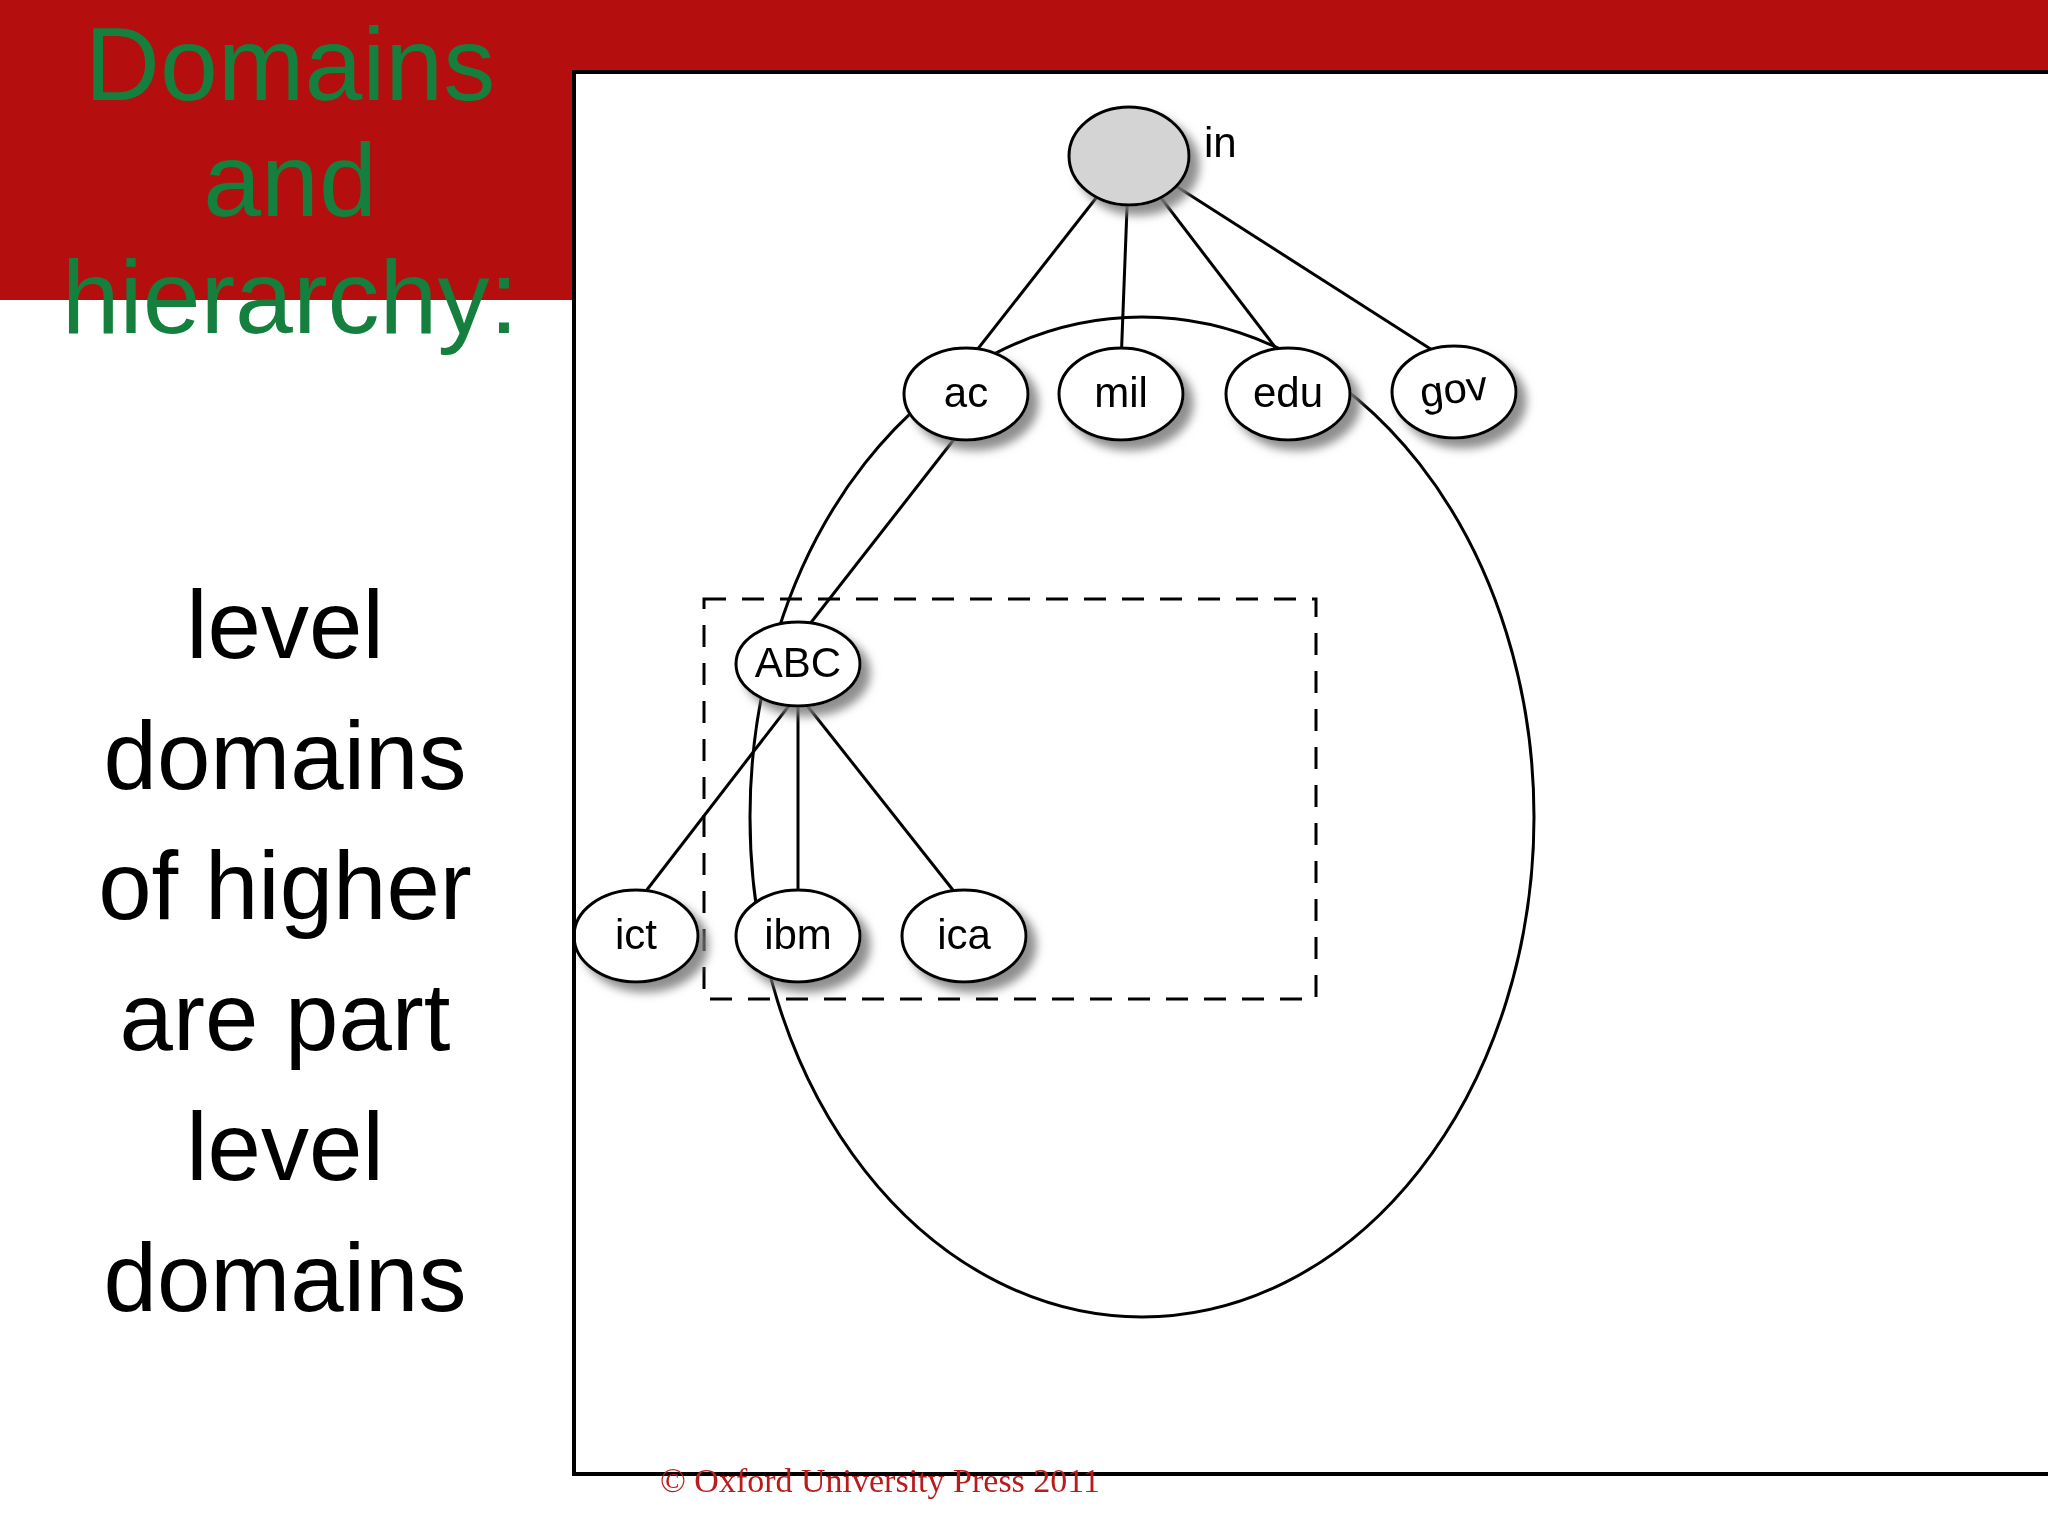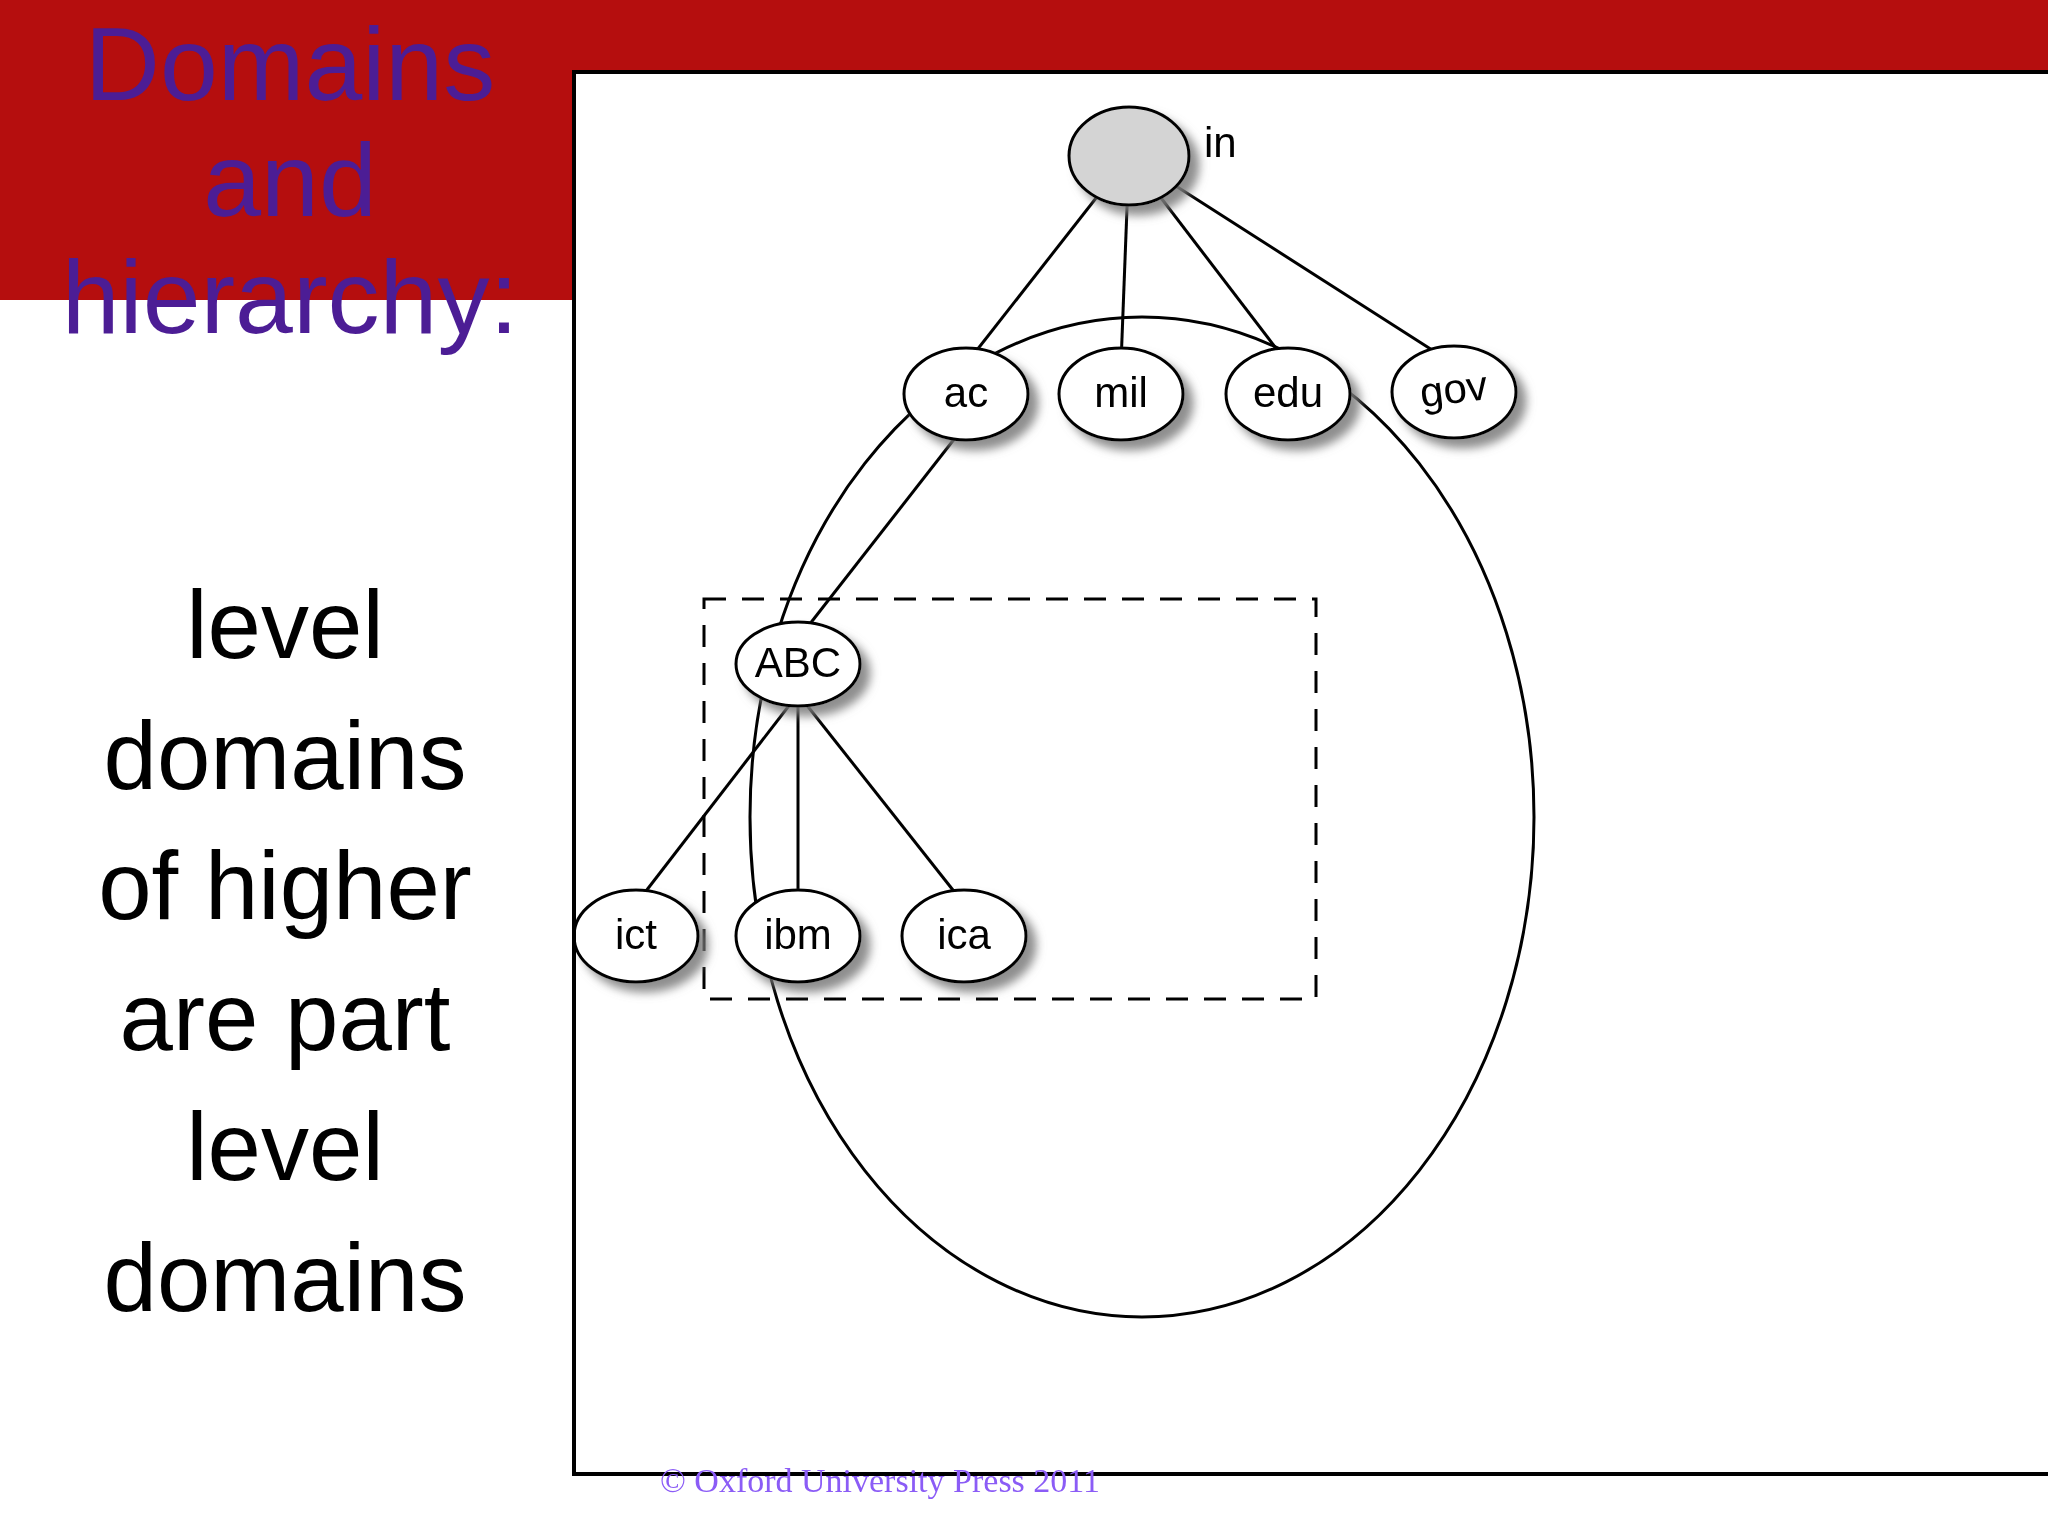--- a/index.html
+++ b/index.html
@@ -31,21 +31,21 @@
   
   .title-text {
     position: absolute;
     left: 0px;
     top: 6px;
     width: 580px;
     text-align: center;
     font-family: "Liberation Sans", sans-serif;
     font-size: 104px;
     line-height: 1.12;
-    color: #4c1d95;
+    color: #15803d;
     font-weight: 400;
     z-index: 5;
   }
   .body-text {
     position: absolute;
     left: 0px;
     top: 560px;
     width: 570px;
     text-align: center;
     font-family: "Liberation Sans", sans-serif;
@@ -72,21 +72,21 @@
     top: 0;
   }
   .copyright {
     position: absolute;
     left: 660px;
     top: 1462px;
     width: 1000px;
     text-align: left;
     font-family: "Liberation Serif", serif;
     font-size: 34px;
-    color: #8b5cf6;
+    color: #b91c1c;
     z-index: 6;
   }
   text {
     font-family: "Liberation Sans", sans-serif;
   }
 </style>
 </head>
 <body>
 
 <div id="slide">

